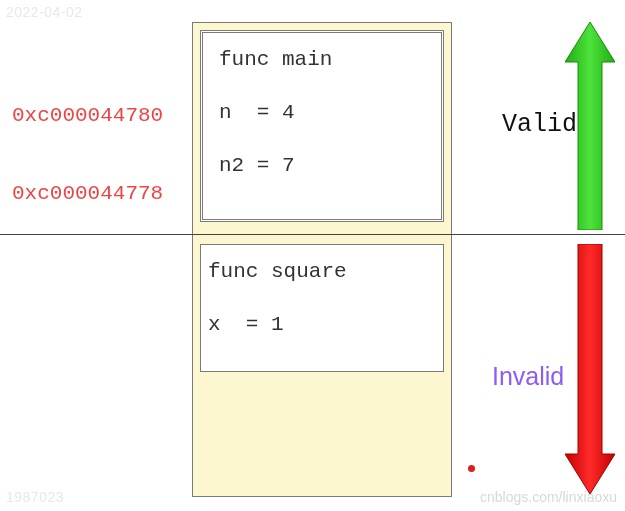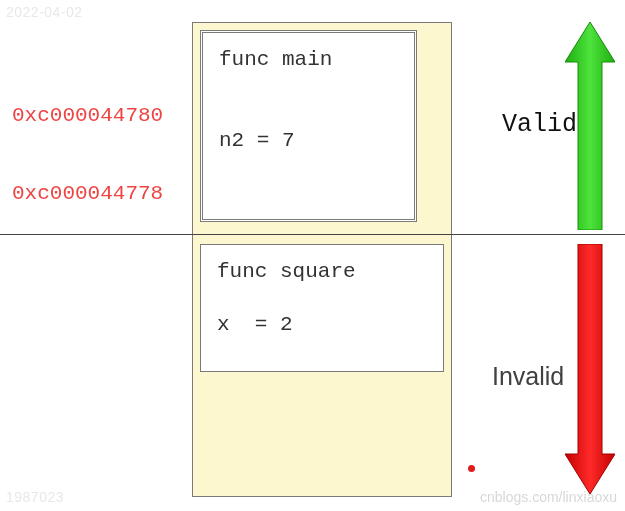--- a/index.html
+++ b/index.html
@@ -47,37 +47,37 @@
     top: 22px;
     width: 260px;
     height: 475px;
     background: #fdf7cf;
     border: 1px solid #7a7a7a;
   }
   .frame-main {
     position: absolute;
     left: 200px;
     top: 30px;
-    width: 217px;
+    width: 244px;
     height: 192px;
     background: #fff;
     border: 3px double #7a7a7a;
     padding: 14px 16px;
     font-size: 21px;
     color: #333;
   }
   .frame-square {
     position: absolute;
     left: 200px;
     top: 244px;
     width: 244px;
     height: 128px;
     background: #fff;
     border: 1px solid #7a7a7a;
-    padding: 14px 16px;
+    padding: 14px 7px;
     font-size: 21px;
     color: #333;
   }
   .line { white-space: pre; line-height: 1.2; }
   .gap { height: 28px; }
   .addr {
     position: absolute;
     font-size: 21px;
     color: #ef4444;
     left: 12px;
@@ -97,21 +97,21 @@
     font-family: Liberation Mono, monospace;
     font-size: 25px;
     color: #111;
   }
   .label-invalid {
     position: absolute;
     left: 492px;
     top: 362px;
     font-family: Arial, sans-serif;
     font-size: 25px;
-    color: #404040;
+    color: #8b5cf6;
   }
   .arrow-up {
     position: absolute;
     left: 565px;
     top: 22px;
     width: 50px;
     height: 208px;
   }
   .arrow-down {
     position: absolute;
@@ -136,28 +136,29 @@
 
   <div class="watermark-tl">2022-04-02</div>
   <div class="watermark-bl">1987023</div>
   <div class="watermark-br">cnblogs.com/linxiaoxu</div>
 
   <div class="stack"></div>
 
   <div class="frame-main">
     <div class="line">func main</div>
     <div class="gap"></div>
+    <div class="line">n  = 4</div>
     <div class="gap"></div>
     <div class="line">n2 = 7</div>
   </div>
 
   <div class="frame-square">
     <div class="line">func square</div>
     <div class="gap"></div>
-    <div class="line">x  = 2</div>
+    <div class="line">x  = 1</div>
   </div>
 
   <div class="addr" style="top:104px">0xc000044780</div>
   <div class="addr" style="top:182px">0xc000044778</div>
 
   <div class="divider"></div>
 
   <div class="label-valid">Valid</div>
   <div class="label-invalid">Invalid</div>
 

